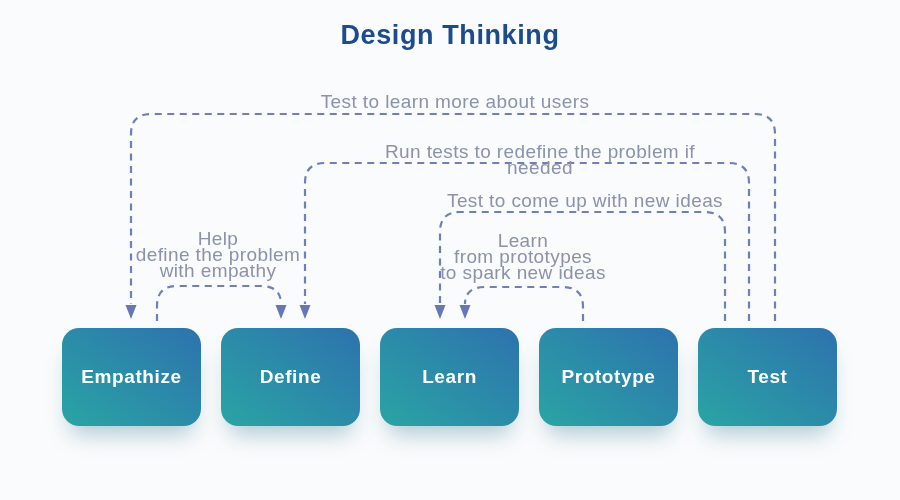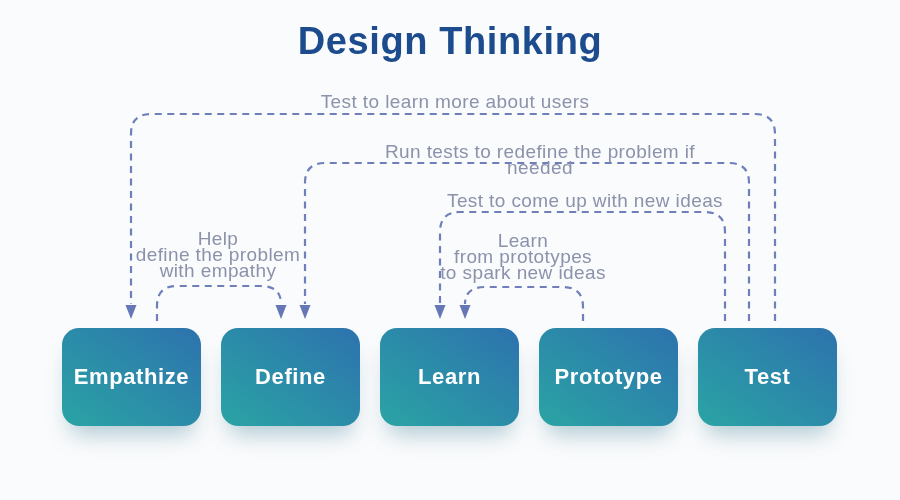--- a/index.html
+++ b/index.html
@@ -15,21 +15,21 @@
     width: 900px;
     height: 500px;
     background: #fafbfc;
   }
   .title {
     position: absolute;
     top: 20px;
     left: 0;
     width: 900px;
     text-align: center;
-    font-size: 38px;
+    font-size: 27px;
     font-weight: bold;
     letter-spacing: 0.6px;
     color: #1c4b8e;
     margin: 0;
   }
   svg.connectors {
     position: absolute;
     inset: 0;
   }
   .conn-path {
@@ -54,21 +54,21 @@
     top: 328px;
     width: 139px;
     height: 98px;
     border-radius: 17px;
     background: linear-gradient(to top right, #2aa4a4, #2d72ae);
     box-shadow: 0 16px 22px -8px rgba(35, 110, 135, 0.35);
     display: flex;
     align-items: center;
     justify-content: center;
     color: #ffffff;
-    font-size: 22px;
+    font-size: 19px;
     font-weight: 600;
     letter-spacing: 0.6px;
   }
   .stage-0 { left: 62px; }
   .stage-1 { left: 221px; }
   .stage-2 { left: 380px; }
   .stage-3 { left: 539px; }
   .stage-4 { left: 698px; align-items: center; }
 </style>
 </head>

